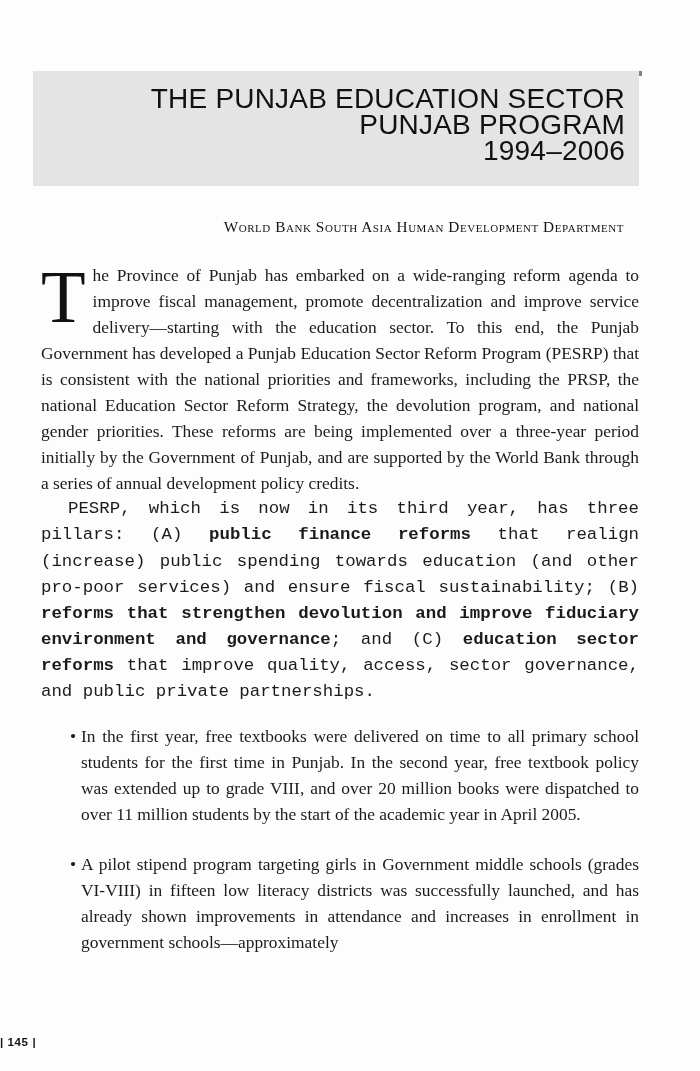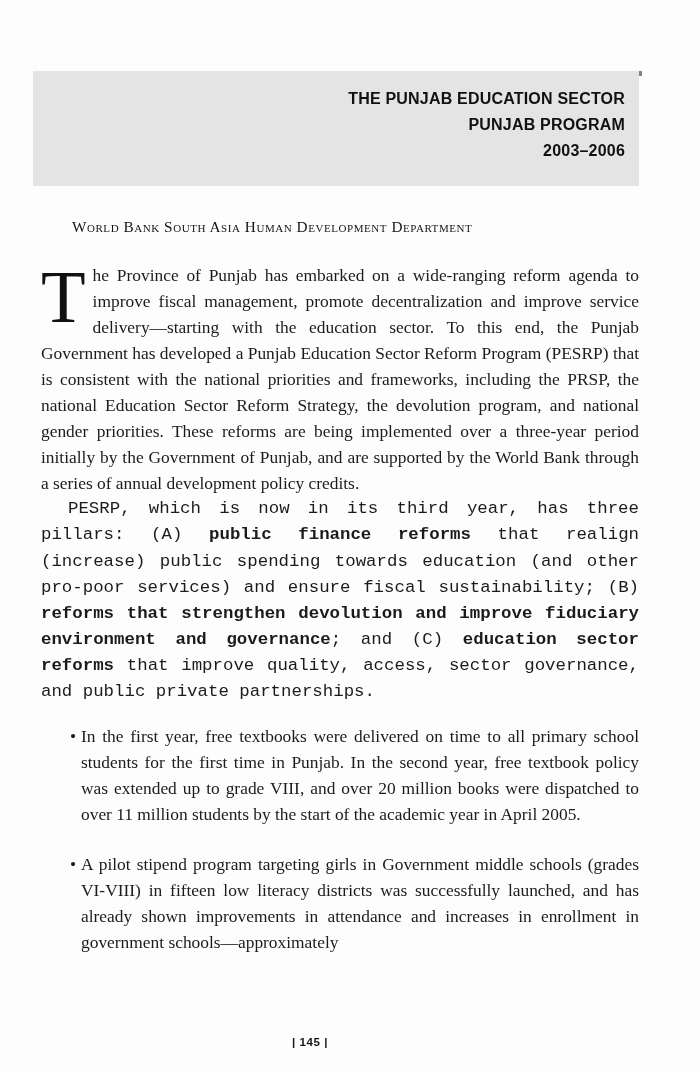--- a/index.html
+++ b/index.html
@@ -41,40 +41,41 @@
     height: 5px;
     background: #828282;
   }
   .header-title {
     position: absolute;
     left: 33px;
     top: 86px;
     width: 592px;
     text-align: right;
     font-family: "Liberation Sans", sans-serif;
-    font-weight: bold;
-    font-size: 16px;
+    font-weight: normal;
+    font-size: 28px;
     line-height: 26px;
     letter-spacing: 0.2px;
     color: #111111;
   }
   .header-title .tline { display: block; white-space: nowrap; }
 
   
   .byline {
     position: absolute;
-    left: 72px;
+    left: 64px;
     top: 218px;
     width: 560px;
     font-family: "Liberation Serif", serif;
     font-size: 15.3px;
     font-variant: small-caps;
     letter-spacing: 0.55px;
     color: #141414;
     white-space: nowrap;
+    text-align: right;
   }
 
   
   .body-col {
     position: absolute;
     left: 41px;
     top: 262px;
     width: 598px;
   }
   p.para {
@@ -119,40 +120,39 @@
     line-height: 26.05px;
   }
   .spacer-bullets { height: 18px; }
 
   
   .footer {
     position: absolute;
     left: 0;
     top: 1036px;
     width: 620px;
-    text-align: center;
     font-family: "Liberation Sans", sans-serif;
     font-weight: bold;
     font-size: 11.5px;
     letter-spacing: 0.6px;
     color: #141414;
   }
 </style>
 </head>
 <body>
 
 <div class="page">
 
   <div class="header-rule"></div>
   <div class="header-band"></div>
 
   <div class="header-title">
     <span class="tline">THE PUNJAB EDUCATION SECTOR</span>
     <span class="tline">PUNJAB PROGRAM</span>
-    <span class="tline">2003–2006</span>
+    <span class="tline">1994–2006</span>
   </div>
 
   <div class="byline">World Bank South Asia Human Development Department</div>
 
   <div class="body-col">
 
     <p class="para"><span class="dropcap">T</span><span>he Province of Punjab has embarked on a wide-ranging reform agenda to improve fiscal management, promote decentralization and improve service delivery—starting with the education sector. To this end, the Punjab Government has developed a Punjab Education Sector Reform Program (PESRP) that is consistent with the national priorities and frameworks, including the PRSP, the national Education Sector Reform Strategy, the devolution program, and national gender priorities. These reforms are being implemented over a three-year period initially by the Government of Punjab, and are supported by the World Bank through a series of annual development policy credits.</span></p>
 
     <p class="para indent"><span>PESRP, which is now in its third year, has three pillars: (A) </span><b>public finance reforms</b><span> that realign (increase) public spending towards education (and other pro-poor services) and ensure fiscal sustainability; (B) </span><b>reforms that strengthen devolution and improve fiduciary environment and governance</b><span>; and (C) </span><b>education sector reforms</b><span> that improve quality, access, sector governance, and public private partnerships.</span></p>
 

